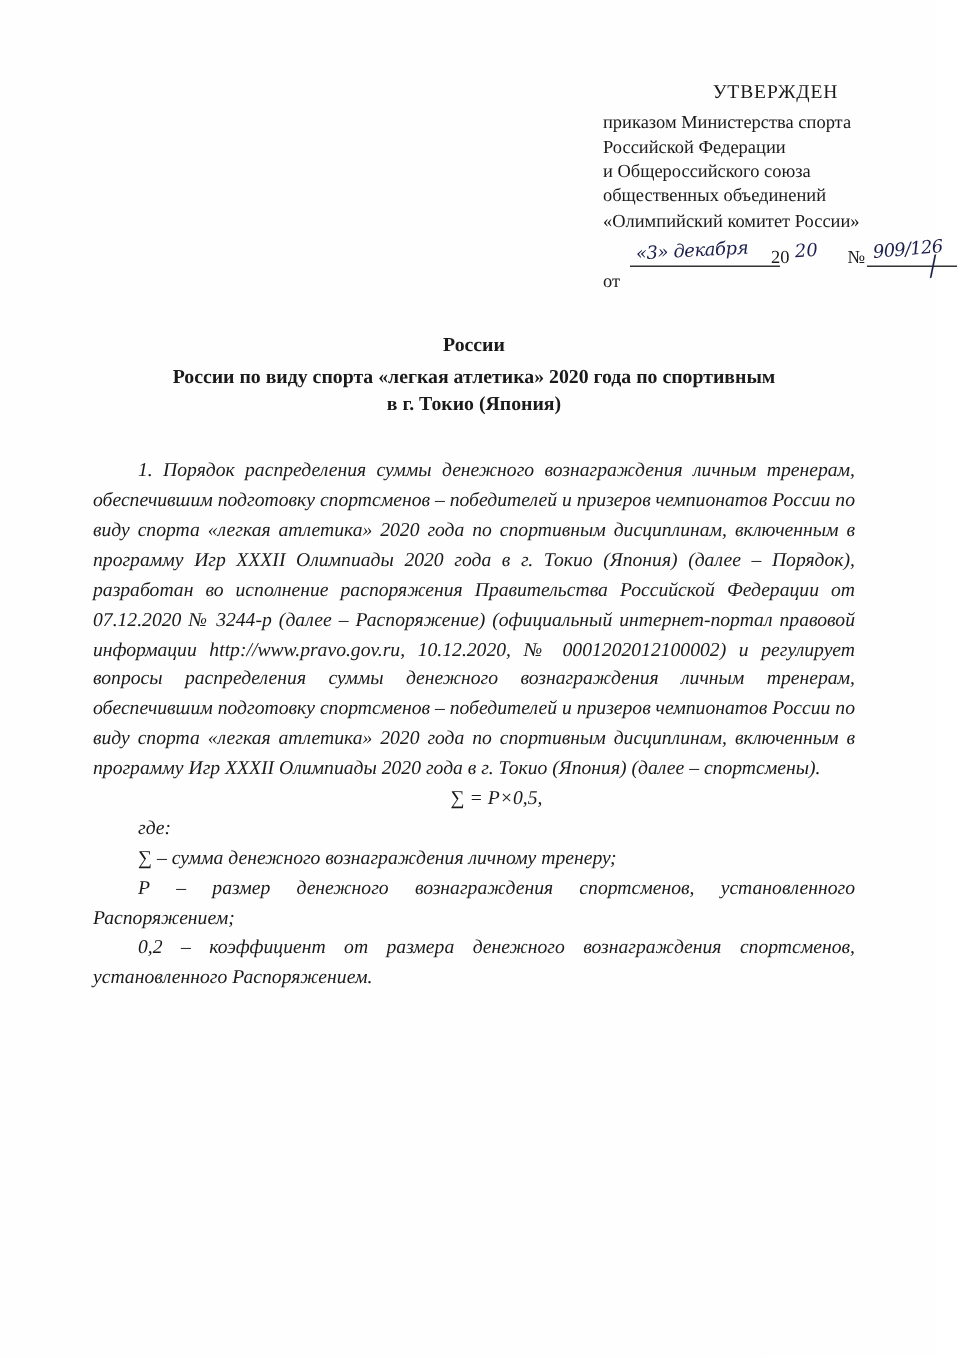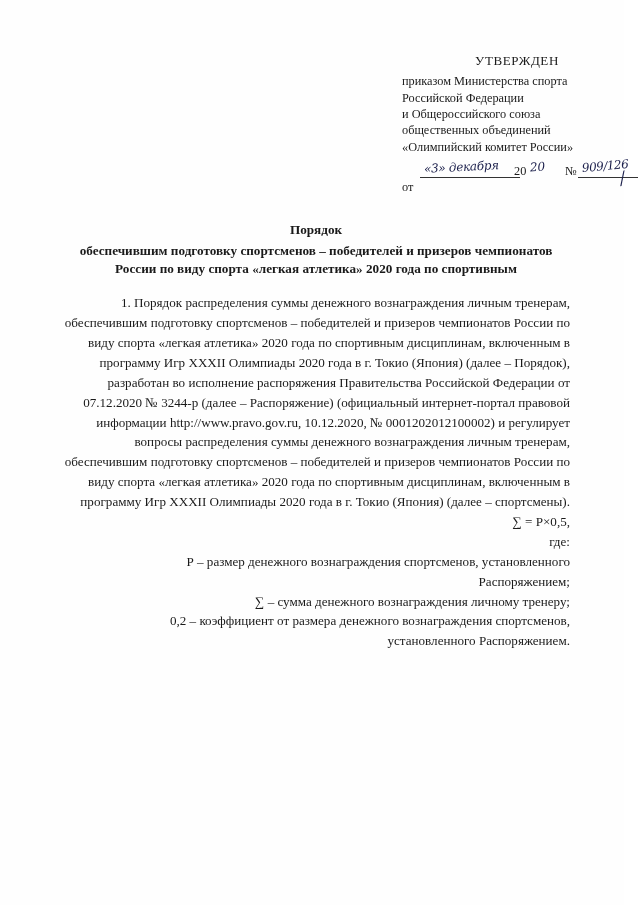--- a/index.html
+++ b/index.html
@@ -128,29 +128,29 @@
   .doc-title .main {
     display: block;
     margin-bottom: 2px;
   }
   .doc-title .sub {
     display: block;
     padding: 0 4px;
   }
   
   .body-text {
-    margin-top: 14px;
+    margin-top: 24px;
     font-size: 13.1px;
     line-height: 1.52;
     text-align: justify;
+    font-style: italic;
   }
   .body-text p {
     margin: 0;
     text-indent: 30px;
-    text-align: right;
   }
   .body-text p.where {
     text-indent: 30px;
   }
   .formula {
     text-align: center;
     text-indent: 0;
     margin: 3px 0 3px 0;
   }
 </style>
@@ -174,27 +174,27 @@
       <span class="year">20</span>
       <span class="hw-year">20</span>
       <span class="no">№</span>
       <span class="hw-no">909/126</span>
       <span class="underline2"></span>
       <span class="stamp-mark">⁄</span>
     </div>
   </div>
 
   <div class="doc-title">
-    <span class="main">Порядок</span>
-    <span class="sub">обеспечившим подготовку спортсменов – победителей и призеров чемпионатов</span>
+    <span class="main">России</span>
     <span class="sub">России по виду спорта «легкая атлетика» 2020 года по спортивным</span>
+    <span class="sub">в г. Токио (Япония)</span>
   </div>
 
   <div class="body-text">
     <p>1. Порядок распределения суммы денежного вознаграждения личным тренерам, обеспечившим подготовку спортсменов – победителей и призеров чемпионатов России по виду спорта «легкая атлетика» 2020 года по спортивным дисциплинам, включенным в программу Игр XXXII Олимпиады 2020 года в г. Токио (Япония) (далее – Порядок), разработан во исполнение распоряжения Правительства Российской Федерации от 07.12.2020 № 3244-р (далее – Распоряжение) (официальный интернет-портал правовой информации http://www.pravo.gov.ru, 10.12.2020, № 0001202012100002) и регулирует вопросы распределения суммы денежного вознаграждения личным тренерам, обеспечившим подготовку спортсменов – победителей и призеров чемпионатов России по виду спорта «легкая атлетика» 2020 года по спортивным дисциплинам, включенным в программу Игр XXXII Олимпиады 2020 года в г. Токио (Япония) (далее – спортсмены).</p>
     <p class="formula">∑ = Р×0,5,</p>
     <p class="where">где:</p>
+    <p>∑ – сумма денежного вознаграждения личному тренеру;</p>
     <p>Р – размер денежного вознаграждения спортсменов, установленного Распоряжением;</p>
-    <p>∑ – сумма денежного вознаграждения личному тренеру;</p>
     <p>0,2 – коэффициент от размера денежного вознаграждения спортсменов, установленного Распоряжением.</p>
   </div>
 
 </div>
 
 </body></html>

